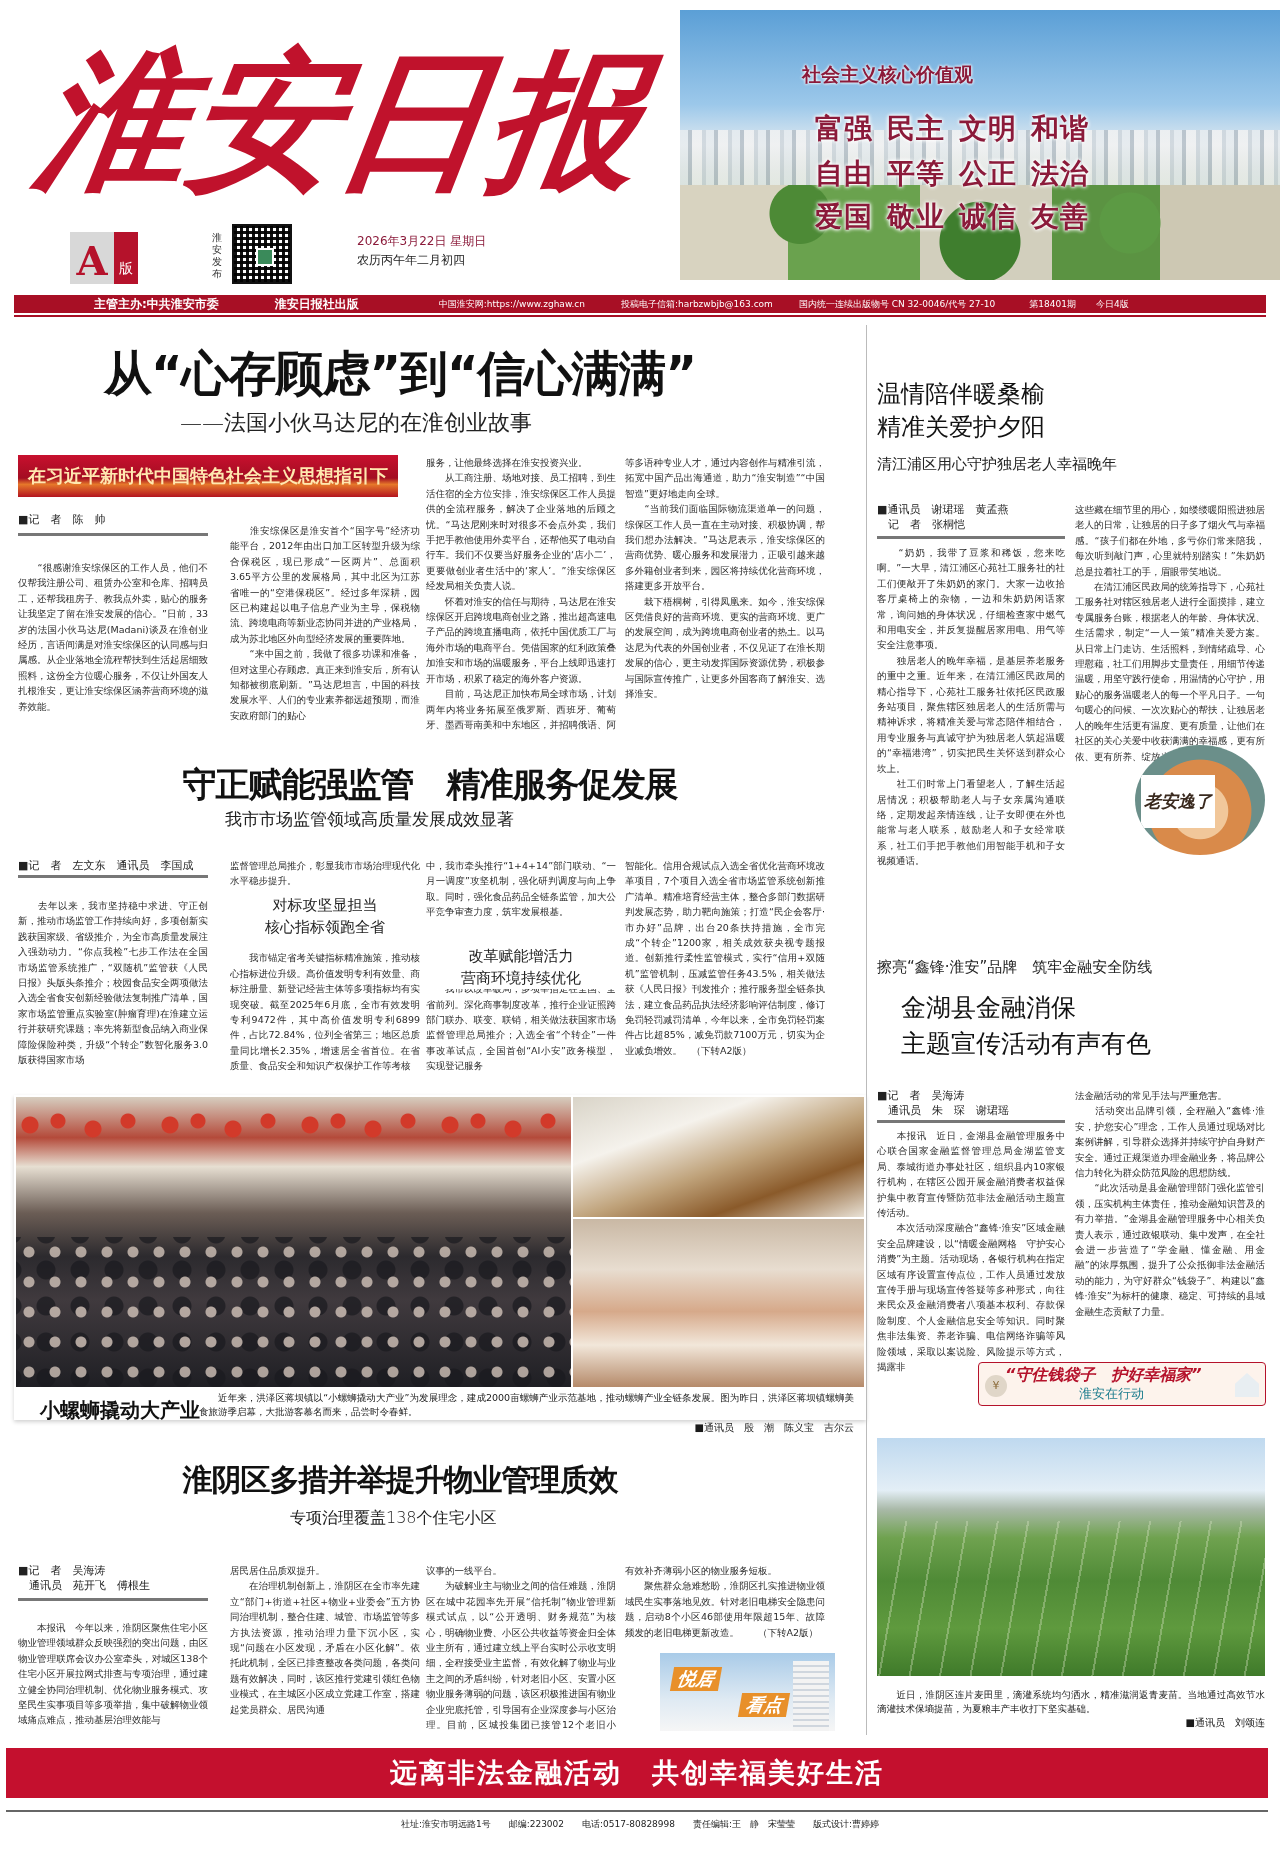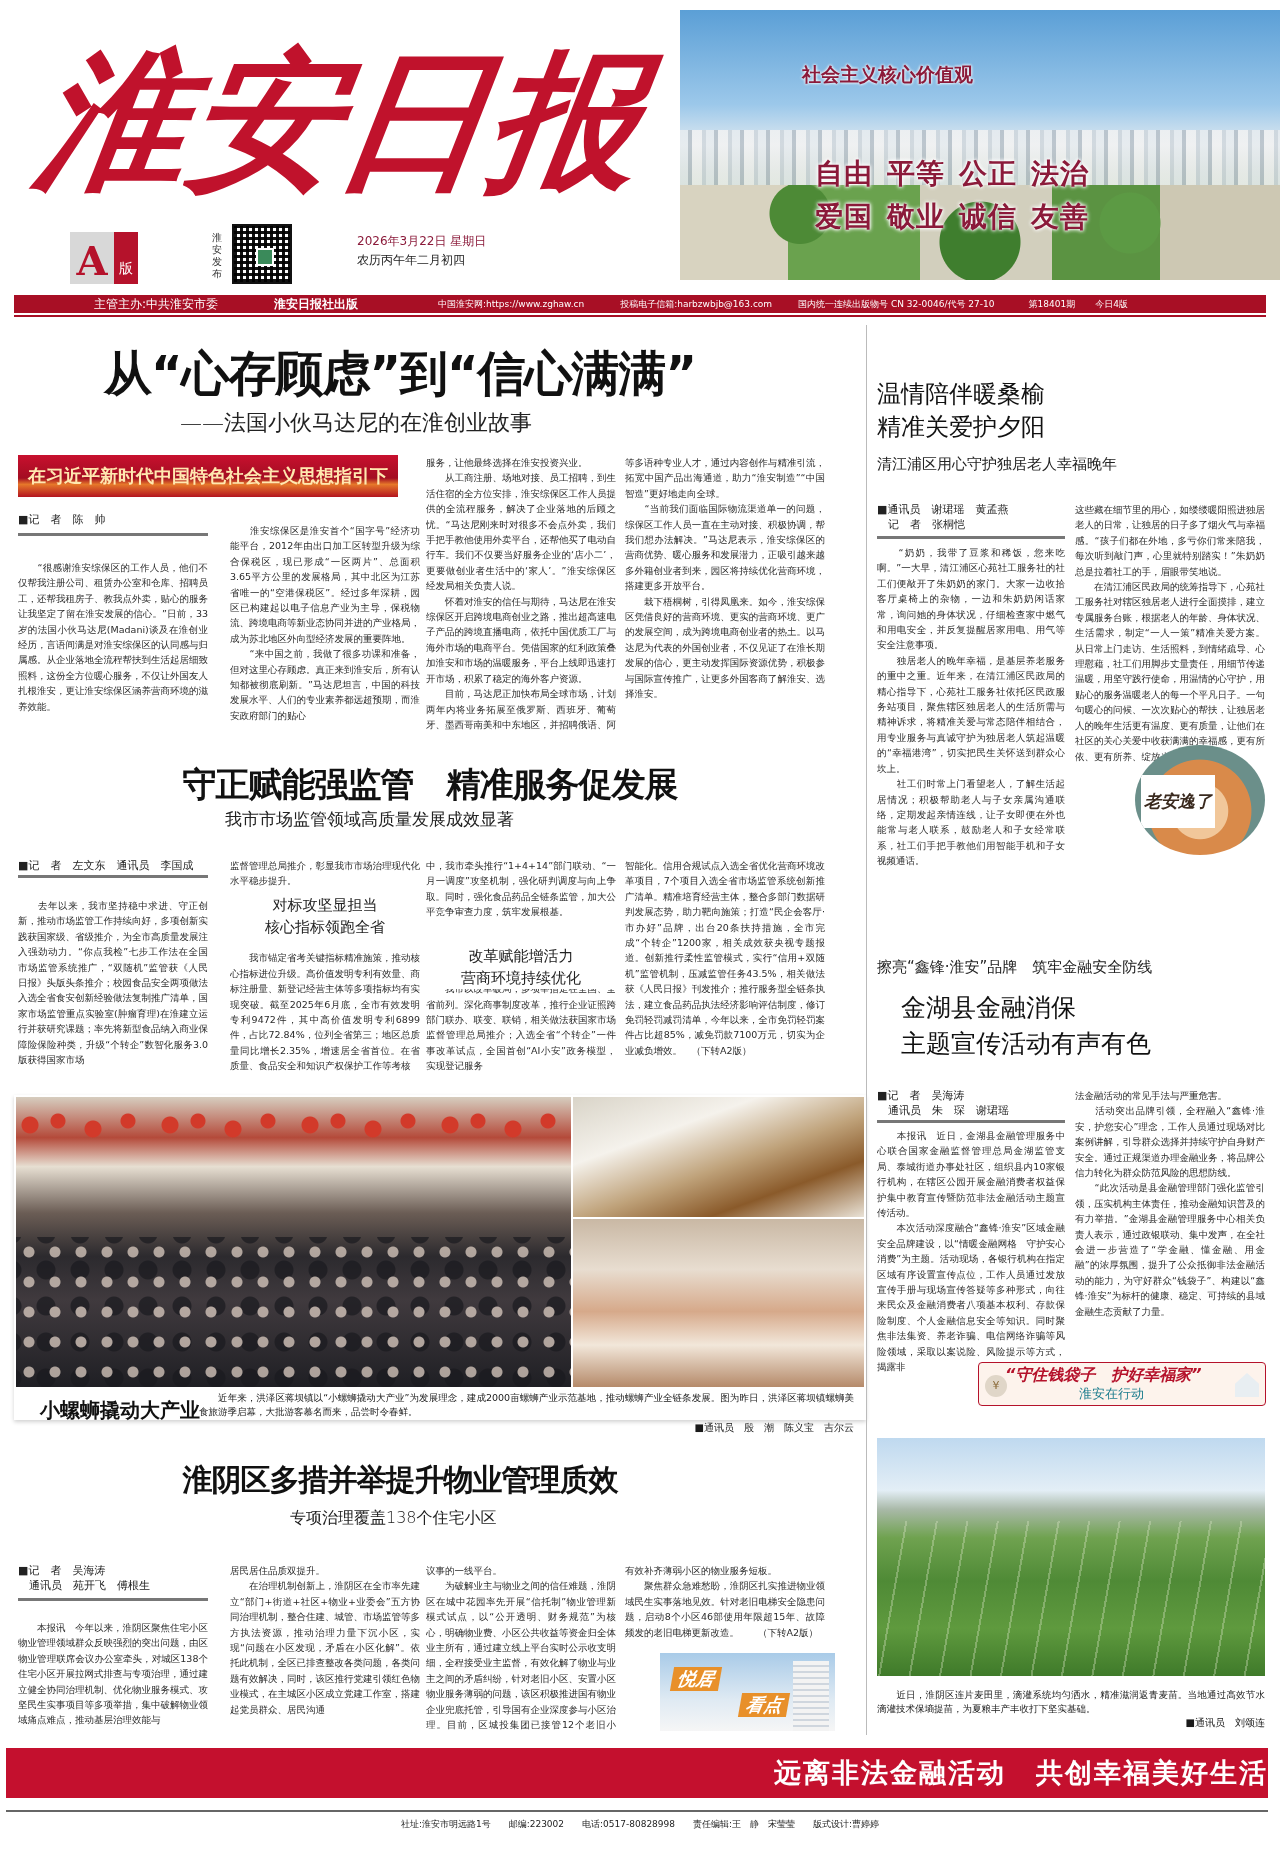--- a/index.html
+++ b/index.html
@@ -28,21 +28,21 @@
   .values-banner .city { position: absolute; left: 0; right: 0; top: 120px; height: 60px;
     background: repeating-linear-gradient(90deg, #e8ecef 0 8px, #b7c0c8 8px 12px, #f2f2f2 12px 22px, #cfd6dc 22px 26px); opacity: .85; }
   .values-banner .trees { position: absolute; left: 0; right: 0; top: 175px; height: 95px;
     background: radial-gradient(circle at 20% 30%, #4d8a36 0 30px, transparent 31px), radial-gradient(circle at 50% 60%, #3f7e2e 0 40px, transparent 41px), radial-gradient(circle at 75% 40%, #5c9a44 0 30px, transparent 31px), linear-gradient(90deg, #d8d3c0 0 18%, #6aa24e 18% 40%, #d2cfbd 40% 62%, #5b9342 62% 80%, #cdc8b3 80%); }
   .values-title { position: absolute; left: 122px; top: 52px; font-size: 19px; font-weight: bold; color: #8b1a3a; font-family: "DejaVu Serif", serif; text-shadow: 0 0 3px #fff, 0 0 3px #fff; }
   .values-row { position: absolute; left: 135px; font-size: 28px; font-weight: bold; color: #8b1a3a; font-family: "DejaVu Serif", serif; letter-spacing: 1px; text-shadow: 0 0 4px #fff, 0 0 4px #fff, 0 0 2px #fff; white-space: nowrap; }
   .values-row span { margin-right: 14px; }
 
   
   .info-bar { left: 14px; top: 295px; width: 1252px; height: 18px; background: #a80f25; color: #fff; display: flex; align-items: center; font-size: 11px; }
-  .info-bar .i1 { margin-left: 80px; font-weight: normal; font-size: 12px; }
+  .info-bar .i1 { margin-left: 80px; font-weight: bold; font-size: 12px; }
   .info-bar .i2 { margin-left: 56px; font-weight: bold; font-size: 12px; }
   .info-bar .i3 { margin-left: 80px; font-size: 9px; }
   .info-bar .i4 { margin-left: 36px; font-size: 9px; }
   .info-bar .i5 { margin-left: 26px; font-size: 9px; }
   .info-bar .i6 { margin-left: 34px; font-size: 9px; }
   .info-bar .i7 { margin-left: 20px; font-size: 9px; }
   .info-bar-under { left: 14px; top: 315px; width: 1252px; height: 2px; background: #a80f25; }
 
   
   .h1 { font-family: "DejaVu Sans", sans-serif; font-weight: 900; color: #111; white-space: nowrap; letter-spacing: -1px; }
@@ -97,21 +97,21 @@
   
   .huaiyin-title { left: 70px; top: 1460px; width: 660px; text-align: center; font-size: 30px; }
   .huaiyin-sub { left: 290px; top: 1508px; font-size: 16px; }
   .yueju { left: 660px; top: 1653px; width: 175px; height: 78px; background: linear-gradient(180deg, #a9cbe8 0%, #dfeaf3 60%, #f6f6f6 100%); overflow: hidden; }
   .yueju .b1 { position: absolute; left: 12px; top: 14px; background: #e8902a; color: #fff; font-weight: 900; font-style: italic; font-size: 18px; padding: 0 6px; transform: skewX(-10deg); }
   .yueju .b2 { position: absolute; left: 80px; top: 40px; background: #e8902a; color: #fff; font-weight: 900; font-style: italic; font-size: 18px; padding: 0 6px; transform: skewX(-10deg); }
   .yueju .bld { position: absolute; right: 6px; top: 8px; width: 36px; height: 70px; background: repeating-linear-gradient(0deg, #f3f3f3 0 4px, #cfd6de 4px 6px); }
 
   
   .bottom-banner { left: 6px; top: 1748px; width: 1262px; height: 50px; background: #c4102e; color: #fff;
-    display: flex; align-items: center; justify-content: flex-end; font-family: "DejaVu Serif", serif; font-size: 27px; font-weight: bold; letter-spacing: 2px; }
+    display: flex; align-items: center; justify-content: center; font-family: "DejaVu Serif", serif; font-size: 27px; font-weight: bold; letter-spacing: 2px; }
   .bottom-banner span + span { margin-left: 30px; }
   .footer-rule { left: 6px; top: 1810px; width: 1262px; height: 2px; background: #666; }
   .footer { left: 0; top: 1818px; width: 1280px; display: flex; justify-content: center; font-size: 9px; color: #222; }
   .footer span { margin: 0 9px; }
 
   .col-rule { width: 1px; background: #bbb; }
 </style>
 </head>
 <body>
 
@@ -127,20 +127,23 @@
 </div>
 <div class="abs qr-label">淮安发布</div>
 <div class="abs qr"></div>
 <div class="abs date-line">2026年3月22日 星期日</div>
 <div class="abs lunar-line">农历丙午年二月初四</div>
 
 <div class="abs values-banner">
   <div class="city"></div>
   <div class="trees"></div>
   <div class="values-title">社会主义核心价值观</div>
+  <div class="values-row" style="top:100px">
+    <span>富强</span><span>民主</span><span>文明</span><span>和谐</span>
+  </div>
   <div class="values-row" style="top:145px">
     <span>自由</span><span>平等</span><span>公正</span><span>法治</span>
   </div>
   <div class="values-row" style="top:188px">
     <span>爱国</span><span>敬业</span><span>诚信</span><span>友善</span>
   </div>
 </div>
 
 <div class="abs info-bar">
   <span class="i1">主管主办:中共淮安市委</span>

